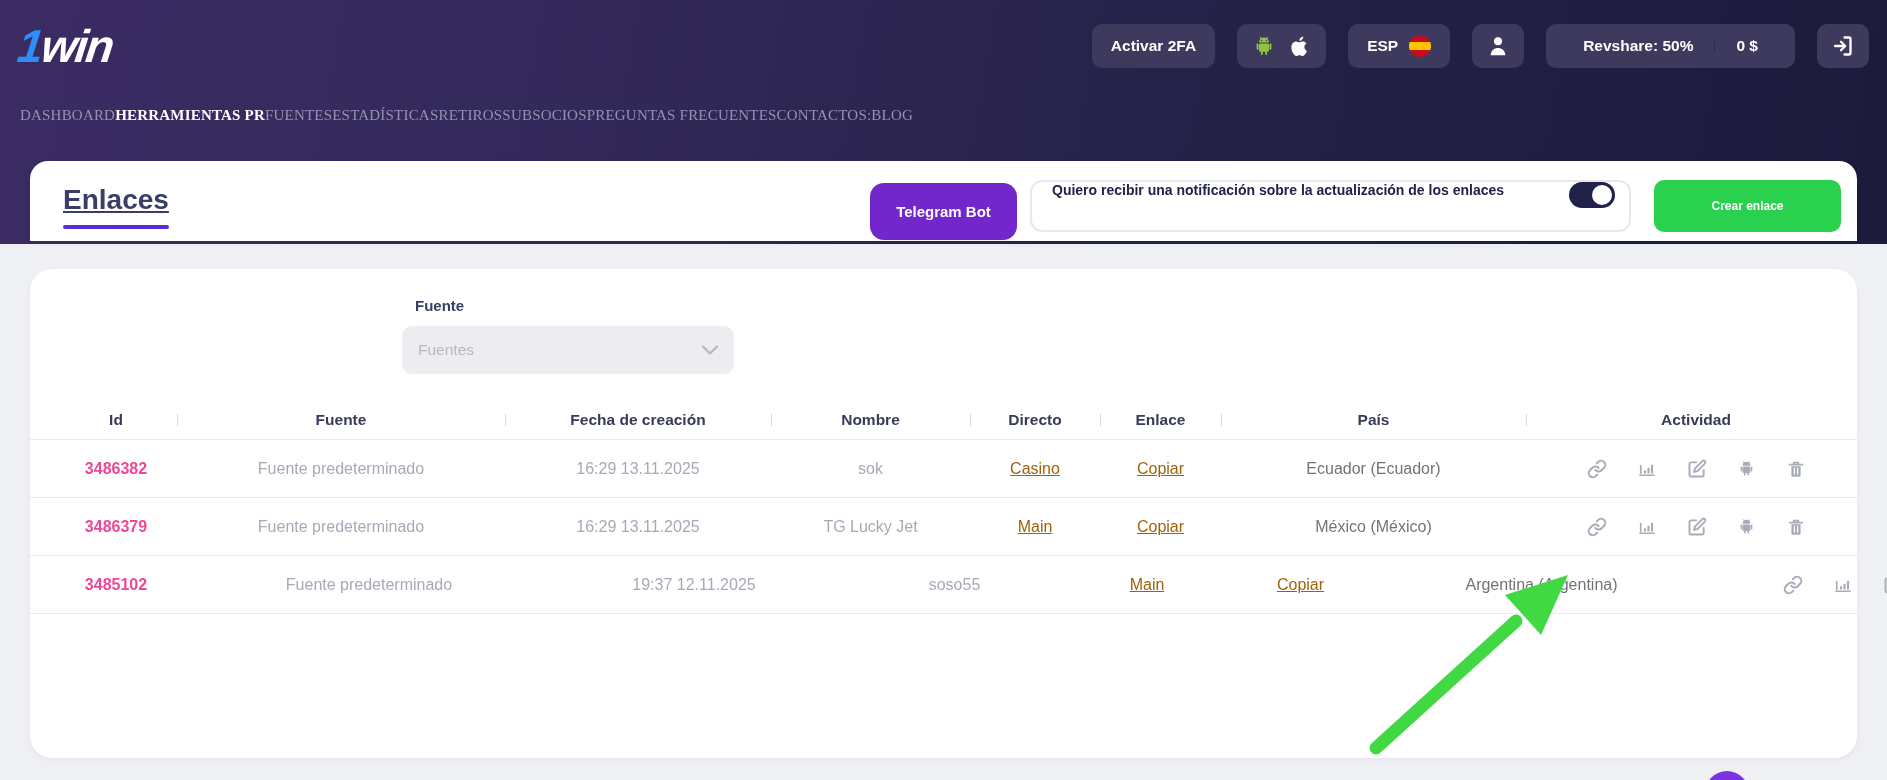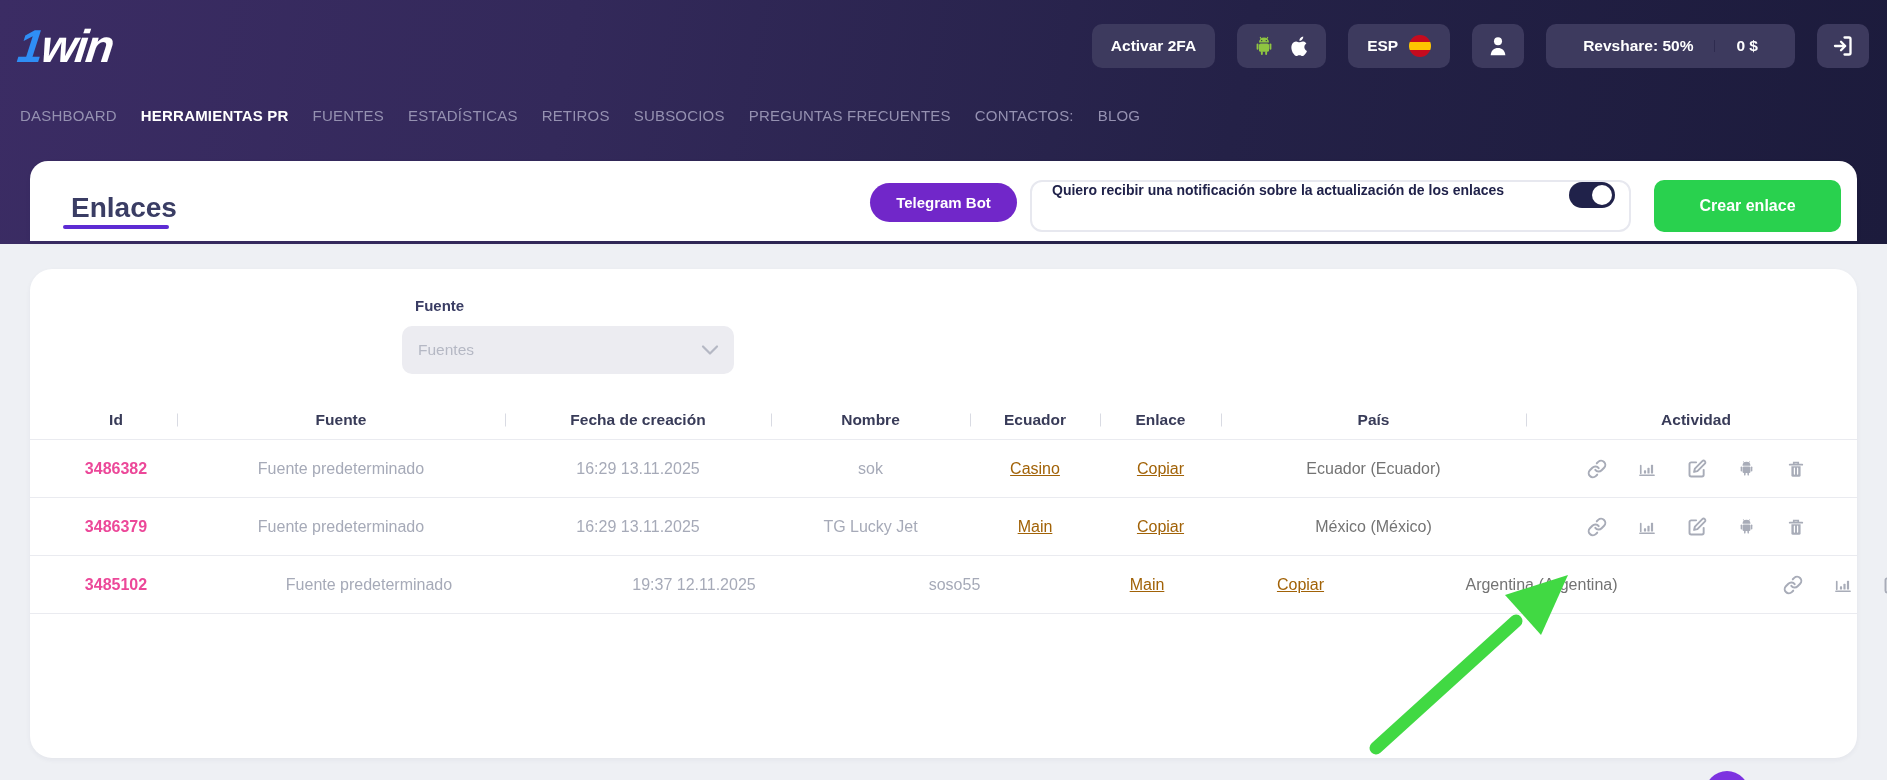--- a/index.html
+++ b/index.html
@@ -19,38 +19,38 @@
         font-family:inherit;cursor:pointer;box-sizing:border-box;}
   .pill.apps{gap:12px;padding:0 15px;}
   .pill.lang{gap:11px;}
   .flag{width:22px;height:22px;border-radius:50%;
         background:linear-gradient(#c60b1e 0 32%,#ffc400 32% 68%,#c60b1e 68% 100%);}
   .pill.square{width:52px;padding:0;}
   .balance-group{padding:16px;overflow:hidden;cursor:default;}
   .balance-group .seg{padding:0 21px;display:flex;align-items:center;height:100%;}
   .vdiv{width:1px;height:100%;background:#2e2b4f;}
   
-  .nav{position:absolute;top:107px;left:20px;display:flex;gap:24px;align-items:center;}
+  .nav{position:absolute;top:107px;left:20px;display:flex;align-items:center;font-family:Liberation Serif, serif;}
   .nav-item{font-size:15px;font-weight:500;color:#9591b1;letter-spacing:.2px;cursor:pointer;white-space:nowrap;}
   .nav-item.active{color:#fff;font-weight:800;}
   
   .header-card{position:absolute;left:30px;top:161px;width:1827px;height:80px;background:#fff;
                border-radius:18px 18px 0 0;box-shadow:0 2px 5px rgba(30,30,70,.05);}
   .page-title{position:absolute;left:33px;top:23px;font-size:28px;font-weight:800;color:#3a3d64;}
   .title-underline{position:absolute;left:33px;top:64px;width:106px;height:4px;border-radius:2px;background:#5d2bd3;}
-  .tg-btn{position:absolute;left:840px;top:22px;width:147px;height:39px;border-radius:22px;background:#7127c9;
+  .tg-btn{position:absolute;left:840px;top:22px;width:147px;height:57px;border-radius:14px;background:#7127c9;
           color:#fff;font-weight:800;font-size:15px;border:none;font-family:inherit;cursor:pointer;}
   .notif-pill{position:absolute;left:1000px;top:19px;width:601px;height:52px;box-sizing:border-box;
               border:2px solid #e7e8ef;border-radius:12px;display:flex;align-items:flex-start;
               justify-content:space-between;padding:0 14px 0 20px;background:#fff;}
   .notif-text{font-size:14px;font-weight:800;color:#20224a;}
   .toggle{width:46px;height:26px;border-radius:13px;background:#20224a;position:relative;cursor:pointer;flex:0 0 auto;}
   .toggle .knob{position:absolute;right:3px;top:3px;width:20px;height:20px;border-radius:50%;background:#fff;}
   .create-btn{position:absolute;right:16px;top:19px;width:187px;height:52px;border-radius:10px;background:#29d14e;
-              color:#fff;font-weight:800;font-size:16px;border:none;font-family:inherit;cursor:pointer;}
+              color:#fff;font-weight:800;font-size:12px;border:none;font-family:inherit;cursor:pointer;}
   
   .table-card{position:absolute;left:30px;top:269px;width:1827px;height:489px;background:#fff;border-radius:22px;
               box-shadow:0 2px 5px rgba(30,30,70,.05);}
   .filter{position:absolute;top:28px;}
   .filter.search{left:16px;}
   .filter.source{left:372px;}
   .filter .flabel{display:block;margin:0 0 12px 13px;font-size:15px;font-weight:800;color:#3a3d64;}
   .inputwrap{position:relative;width:330px;height:48px;}
   .inputwrap input{width:100%;height:100%;background:#ececf1;border:none;border-radius:10px;outline:none;
                    padding:0 44px 0 16px;box-sizing:border-box;font-family:inherit;font-size:15.5px;color:#5a5e72;}
@@ -149,21 +149,21 @@
       <a class="nav-item">FUENTES</a>
       <a class="nav-item">ESTADÍSTICAS</a>
       <a class="nav-item">RETIROS</a>
       <a class="nav-item">SUBSOCIOS</a>
       <a class="nav-item">PREGUNTAS FRECUENTES</a>
       <a class="nav-item">CONTACTOS:</a>
       <a class="nav-item">BLOG</a>
     </nav>
 
   <section class="header-card">
-    <h1 class="page-title" style="margin:8px;">Enlaces</h1>
+    <h1 class="page-title" style="margin:0;text-decoration:underline;">Enlaces</h1>
     <div class="title-underline"></div>
     <button class="tg-btn">Telegram Bot</button>
     <div class="notif-pill">
       <span class="notif-text">Quiero recibir una notificación sobre la actualización de los enlaces</span>
       <span class="toggle">
           <span class="knob"></span>
         </span>
     </div>
     <button class="create-btn">Crear enlace</button>
   </section>
@@ -180,21 +180,21 @@
         </span>
       </div>
     </div>
 
     <div class="tablewrap">
       <div class="thead grid-cols">
         <span class="th">Id</span>
         <span class="th">Fuente</span>
         <span class="th">Fecha de creación</span>
         <span class="th">Nombre</span>
-        <span class="th">Ecuador</span>
+        <span class="th">Directo</span>
         <span class="th">Enlace</span>
         <span class="th">País</span>
         <span class="th"><span class="shift" style="display:inline-block;">Actividad</span></span>
       </div>
       <div id="table-body">
           <div class="trow grid-cols">
       <span class="td c-id">3486382</span>
       <span class="td">Fuente predeterminado</span>
       <span class="td">16:29 13.11.2025</span>
       <span class="td">sok</span>

